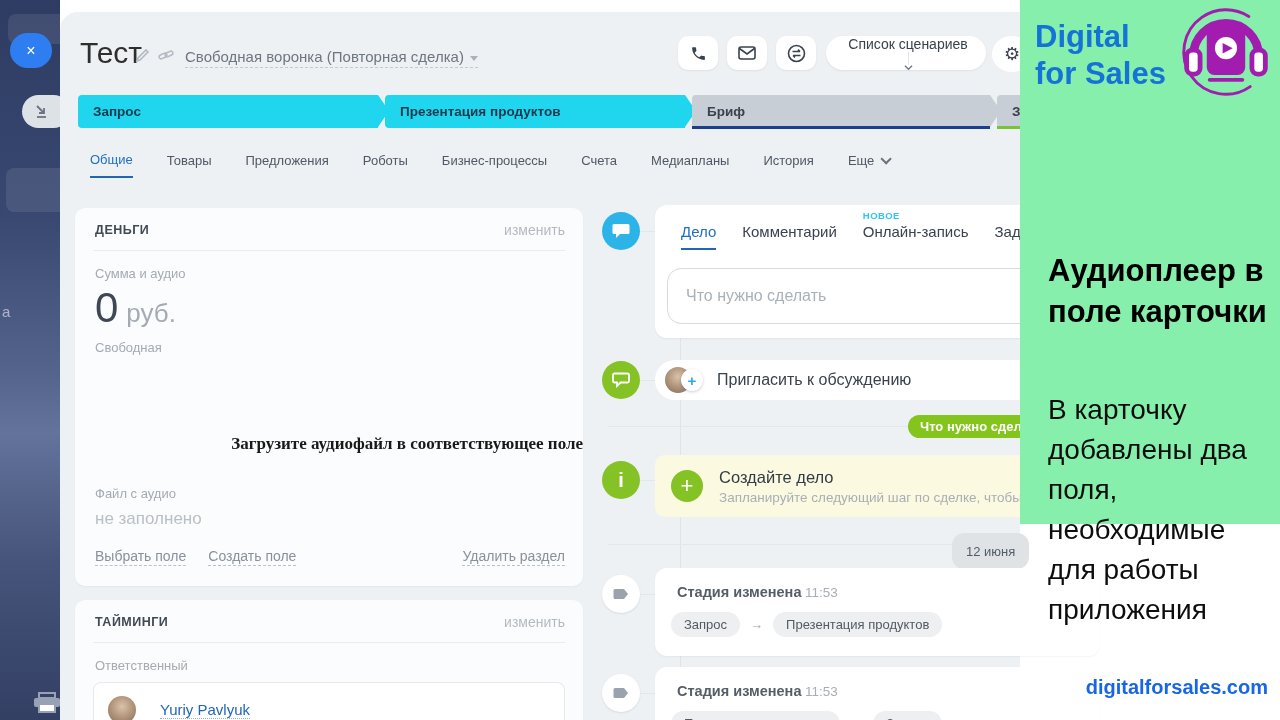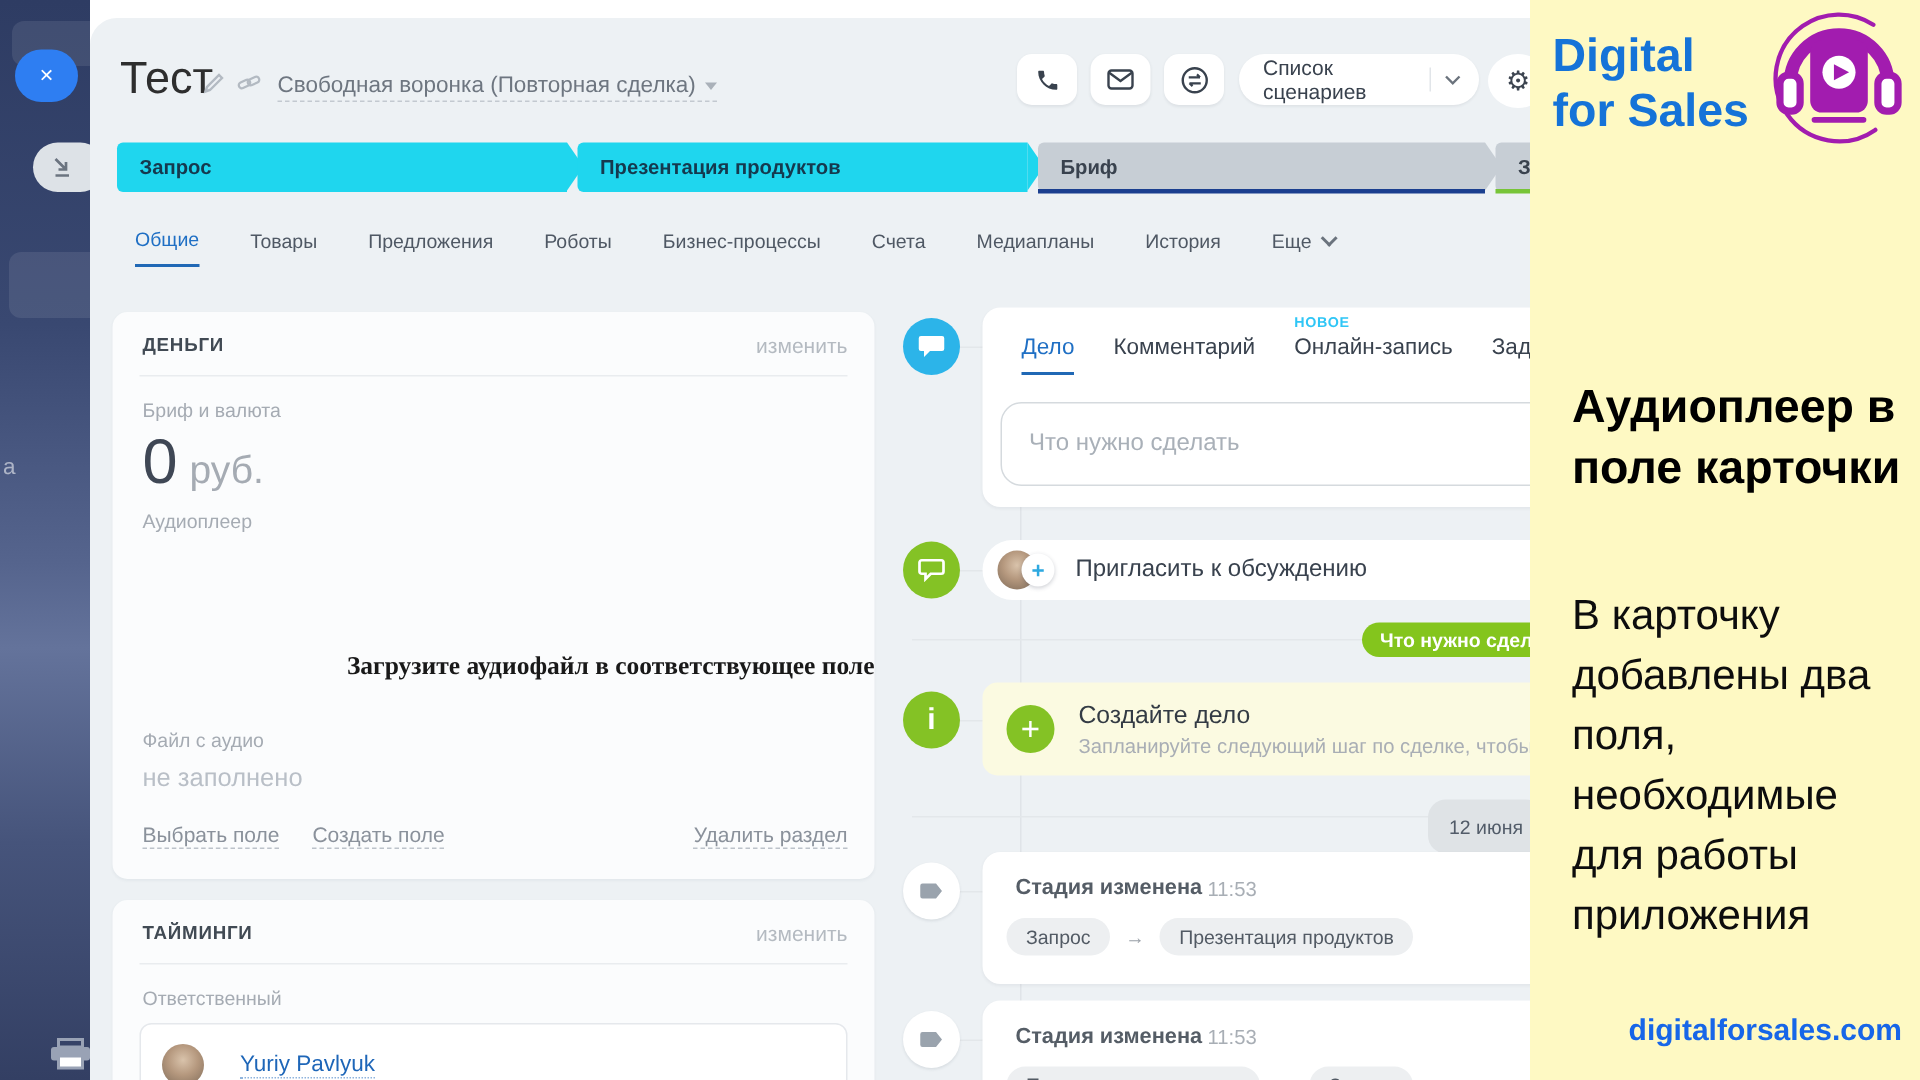--- a/index.html
+++ b/index.html
@@ -23,21 +23,21 @@
   #main-card { left:60px; top:12px; width:960px; height:708px; background:#edf1f4; border-radius:18px 0 0 0; }
 
   
   #deal-title { left:20px; top:24px; font-size:30px; font-weight:500; color:#2e2e2e; }
   .hdr-ico { color:#b3bac2; }
   #pipeline-select { left:125px; top:36px; font-size:15px; color:#6e7680; border-bottom:1px dashed #c3c9d0; padding-bottom:2px; cursor:pointer; }
   .tri-down { display:inline-block; width:0; height:0; border-left:4px solid transparent; border-right:4px solid transparent; border-top:5px solid #aab1b9; margin-left:6px; vertical-align:middle; }
   .hdr-btn { top:24px; width:40px; height:34px; background:#fff; border-radius:10px; box-shadow:0 1px 2px rgba(40,50,70,.08);
     display:flex; align-items:center; justify-content:center; cursor:pointer; }
   #scenario-pill { left:766px; top:24px; width:160px; height:34px; background:#fff; border-radius:17px;
-    box-shadow:0 1px 2px rgba(40,50,70,.08); display:flex; align-items:center; padding:0 12px 0 16px; cursor:pointer; }
+    box-shadow:0 1px 2px rgba(40,50,70,.08); display:flex; align-items:center; padding:0 12px 0 16px; cursor:pointer;flex-direction:column; }
   #scenario-pill .lbl { font-size:14px; color:#39424e; flex:1; }
   #scenario-pill .sep { width:1px; height:16px; background:#e1e5e9; margin:0 9px; }
   #gear-btn { left:932px; top:24px; width:40px; height:36px; background:#fff; border-radius:50%;
     display:flex; align-items:center; justify-content:center; color:#3c4450; font-size:18px; cursor:pointer; }
 
   
   .stage { top:83px; height:33px; display:flex; align-items:center; padding-left:15px;
     font-size:13.5px; font-weight:700; border-radius:4px 0 0 4px; cursor:pointer; }
   .stage:after { content:""; position:absolute; right:-11px; top:0; width:0; height:0;
     border-top:16.5px solid transparent; border-bottom:16.5px solid transparent; border-left:11px solid; }
@@ -116,21 +116,21 @@
     font-size:13px; display:flex; align-items:center; padding:0 14px; white-space:nowrap; }
 
   .entry { left:595px; width:445px; height:88px; }
   .entry .e-title { position:absolute; left:22px; top:16px; font-size:14.5px; font-weight:700; color:#555d66; }
   .entry .e-time { position:absolute; left:150px; top:17px; font-size:13.5px; color:#a8aeb5; }
   .entry .pills { position:absolute; left:16px; top:44px; display:flex; align-items:center; gap:10px; }
   .stage-pill { background:#edeff1; border-radius:14px; padding:5px 13px; font-size:13px; color:#525a64; white-space:nowrap; }
   .pill-arrow { color:#9aa0a8; font-size:13px; }
 
   
-  #overlay { left:1020px; top:0; width:260px; height:720px; background:#fef9c3; z-index:10; }
+  #overlay { left:1020px; top:0; width:260px; height:524px; background:#86efac; z-index:10; }
   #logo-text { position:absolute; left:15px; top:18px; font-size:31px; line-height:37px; font-weight:700; color:#1573d8; }
   #logo-icon { position:absolute; left:158px; top:4px; }
   #ov-heading { position:absolute; left:28px; top:250px; width:225px; font-size:31px; line-height:41px; font-weight:700; color:#000; }
   #ov-body { position:absolute; left:28px; top:390px; width:228px; font-size:28px; line-height:40px; color:#0d0d0d; }
   #ov-site { position:absolute; right:12px; top:676px; font-size:20px; font-weight:700; color:#1766e8; }
 
   svg { display:block; }
 </style>
 </head>
 <body>
@@ -232,25 +232,25 @@
       <span class="tab">Счета</span>
       <span class="tab">Медиапланы</span>
       <span class="tab">История</span>
       <span class="tab"><span>Еще</span><span class="chev"></span></span>
     </div>
 
     <div class="abs sec-card" id="money-card">
       <div class="sec-head">ДЕНЬГИ</div>
       <div class="sec-edit">изменить</div>
       <div class="sec-div"></div>
-      <div class="fld-label abs" style="top:58px;">Бриф и валюта</div>
+      <div class="fld-label abs" style="top:58px;">Сумма и аудио</div>
       <div class="abs" id="sum-value">
         <span>0</span><span id="sum-currency">руб.</span>
       </div>
-      <div class="fld-label abs" style="top:132px;">Аудиоплеер</div>
+      <div class="fld-label abs" style="top:132px;">Свободная</div>
       <div class="abs" id="player-msg">Загрузите аудиофайл в соответствующее поле</div>
       <div class="fld-label abs" style="top:278px;">Файл с аудио</div>
       <div class="abs" id="file-value">не заполнено</div>
       <div class="abs" id="money-links">
         <span class="dash-link">Выбрать поле</span>
         <span class="dash-link">Создать поле</span>
         <span class="dash-link" id="delete-section">Удалить раздел</span>
       </div>
     </div>
 

